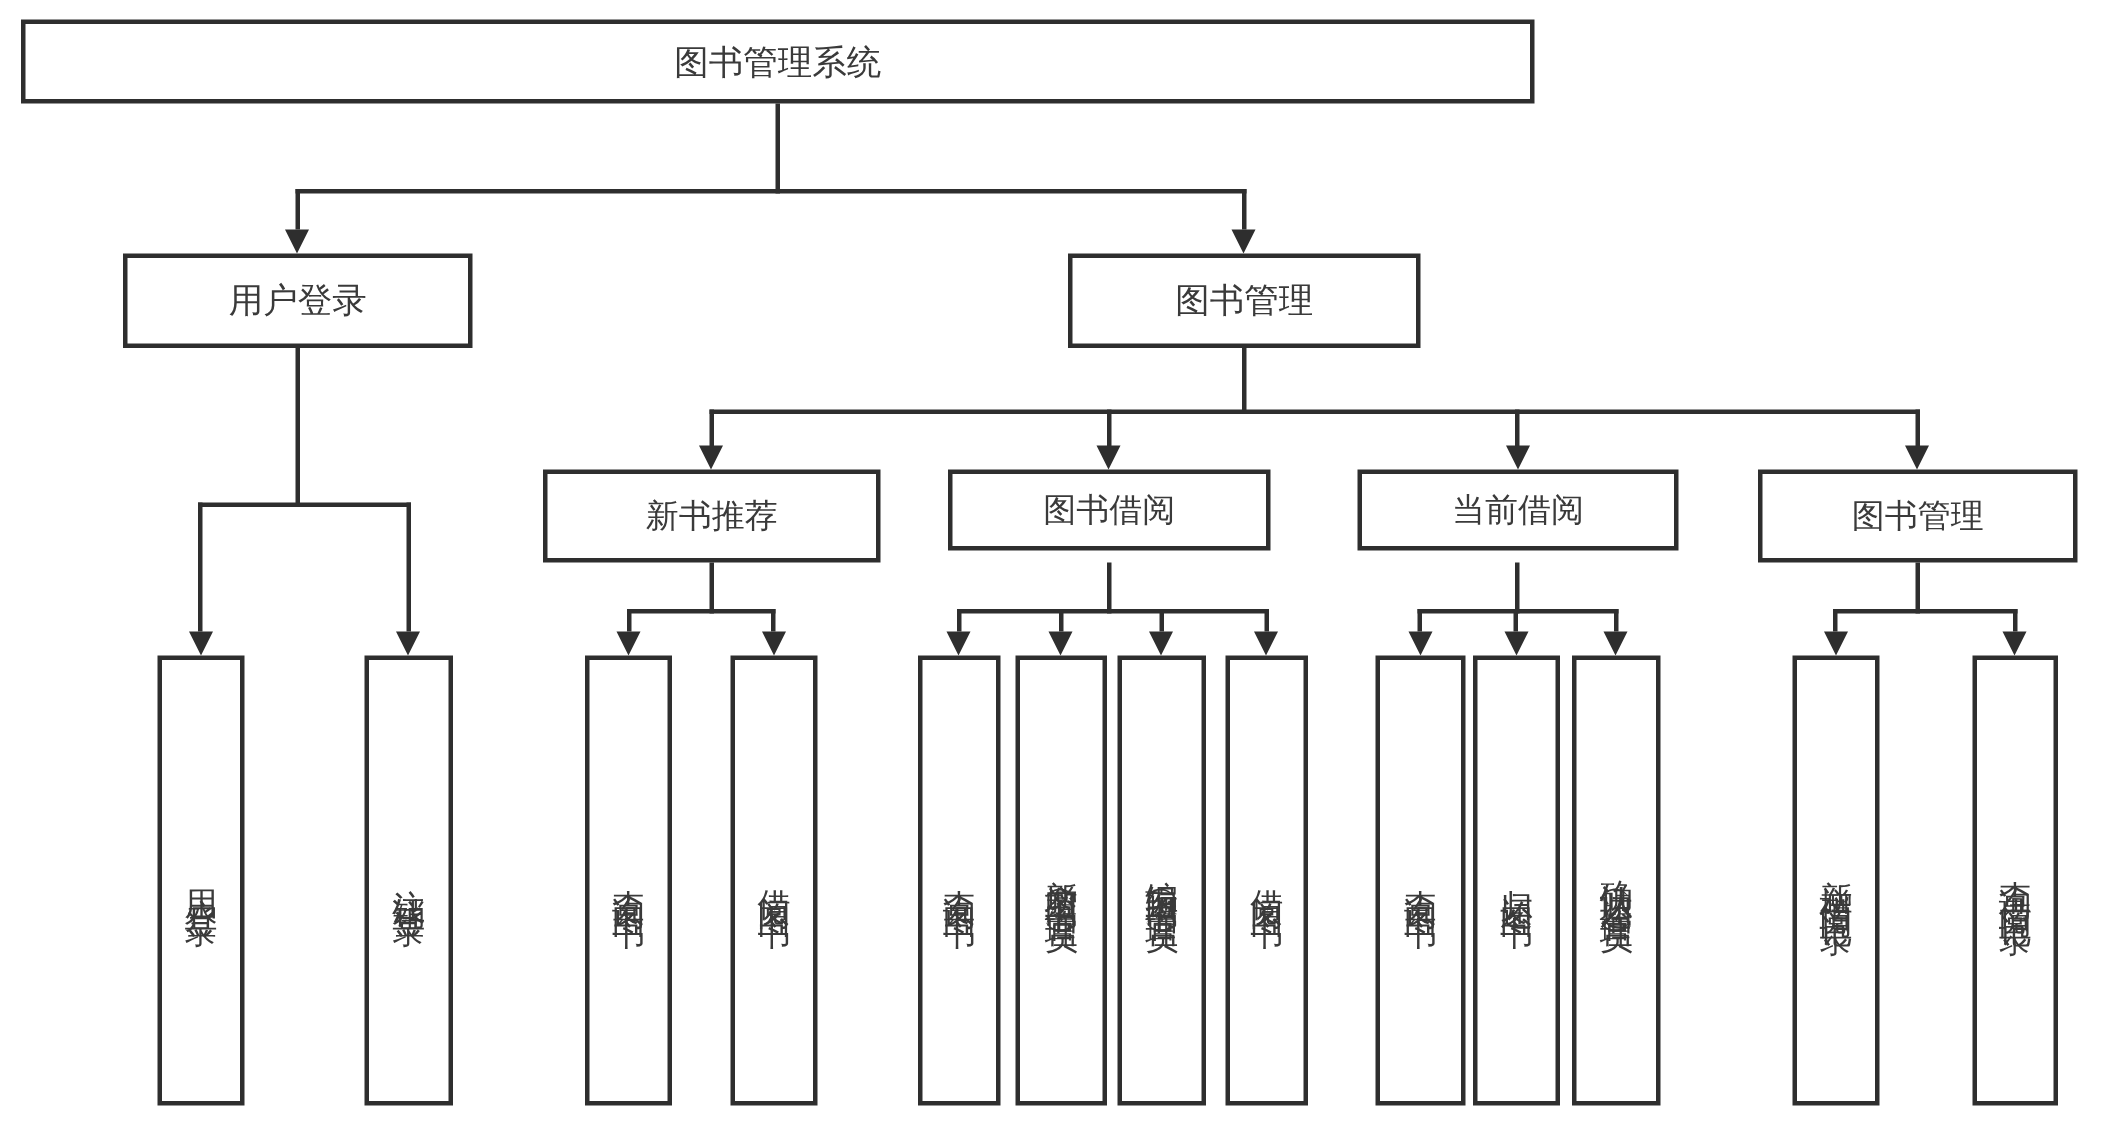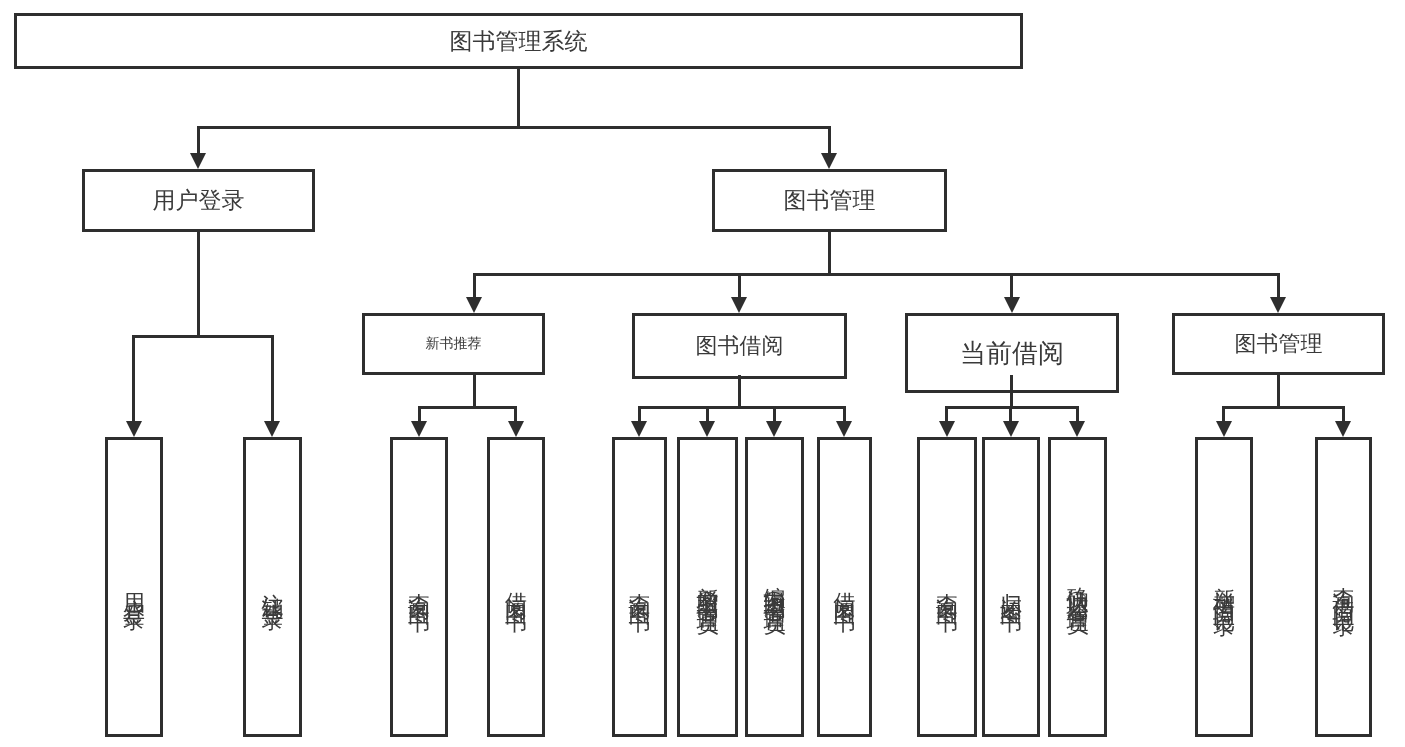--- a/index.html
+++ b/index.html
@@ -66,27 +66,27 @@
     <span>图书管理系统</span>
   </div>
 
   <div class="hbox" style="left:82px;top:169px;width:233px;height:63px;">
     <span>用户登录</span>
   </div>
   <div class="hbox" style="left:712px;top:169px;width:235px;height:63px;">
     <span>图书管理</span>
   </div>
 
-  <div class="hbox" style="left:362px;top:313px;width:183px;height:62px;font-size:14px;">
+  <div class="hbox" style="left:362px;top:313px;width:225px;height:62px;font-size:22px;">
     <span>新书推荐</span>
   </div>
-  <div class="hbox" style="left:632px;top:313px;width:215px;height:66px;font-size:22px;">
+  <div class="hbox" style="left:632px;top:313px;width:215px;height:54px;font-size:22px;">
     <span>图书借阅</span>
   </div>
-  <div class="hbox" style="left:905px;top:313px;width:214px;height:80px;font-size:26px;">
+  <div class="hbox" style="left:905px;top:313px;width:214px;height:54px;font-size:22px;">
     <span>当前借阅</span>
   </div>
   <div class="hbox" style="left:1172px;top:313px;width:213px;height:62px;font-size:22px;">
     <span>图书管理</span>
   </div>
 
   <div class="leaf" style="left:105px;width:58px;">
     <span>用户登录</span>
   </div>
   <div class="leaf" style="left:243px;width:59px;">

